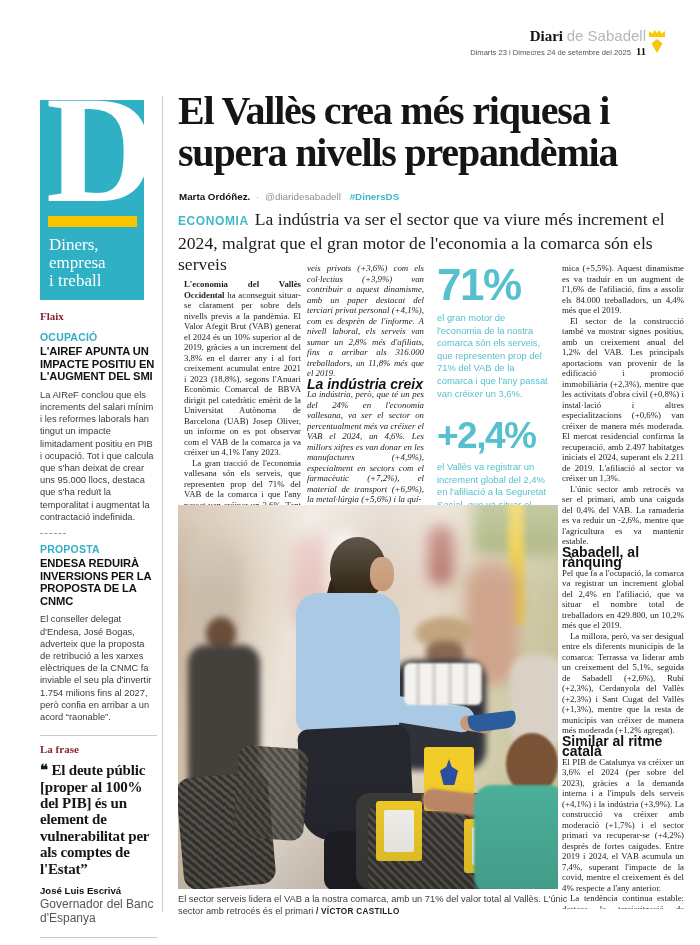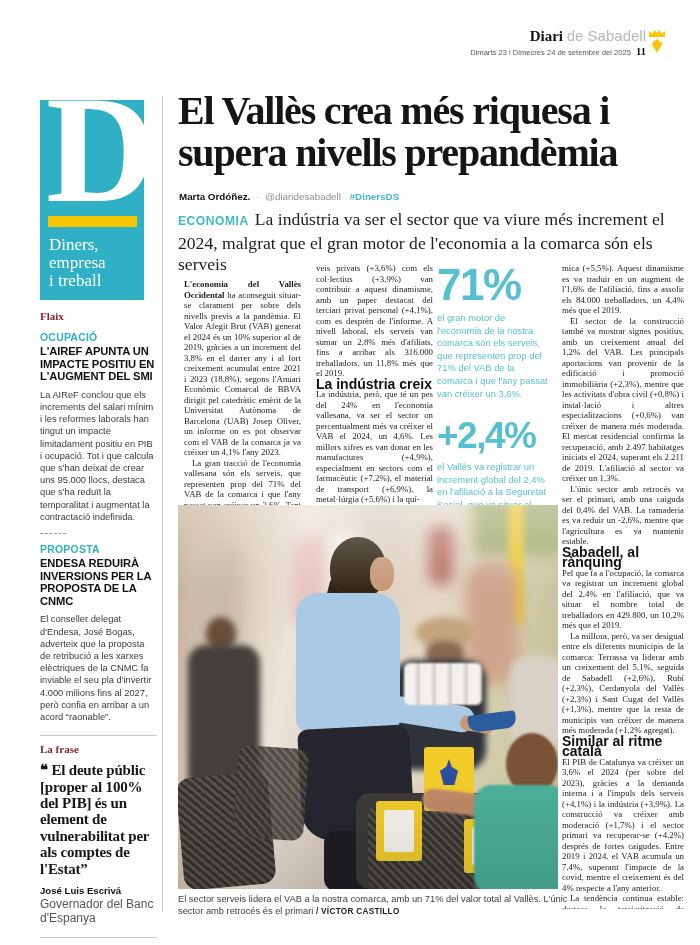--- a/index.html
+++ b/index.html
@@ -47,21 +47,21 @@
   .byline .sep{color:#9aa0a4;margin:0 3px;}
   .byline .handle{color:#8b9196;font-weight:300;}
   .byline .tag{color:#3fb8c9;font-weight:bold;margin-left:6px;}
   .standfirst{position:absolute;left:178px;top:209px;width:508px;font-size:17.6px;line-height:21.5px;color:#1d1d1b;}
   .standfirst .kick{font-family:"Liberation Sans",sans-serif;font-weight:bold;color:#3fb8c9;font-size:12px;letter-spacing:.6px;margin-right:6px;}
   .bodycol{position:absolute;top:263px;font-size:8.8px;line-height:10.5px;text-align:justify;color:#1d1d1b;overflow:hidden;}
   .bodycol p{margin:0;}
   .bodycol p + p{text-indent:8px;}
   .lead-bold{font-weight:bold;}
   .col1{left:184px;width:117px;height:241px;margin-top:16px;}
-  .col2{left:316px;width:117px;height:241px;}
+  .col2{left:307px;width:117px;height:241px;font-style:italic;}
   .col4{left:562px;width:122px;height:646px;}
   .subhead{font-family:"Liberation Sans",sans-serif;font-weight:bold;font-size:14px;color:#111;margin:7px 0 2px;text-align:left;text-indent:0 !important;}
   .statcol{position:absolute;left:437px;top:263px;width:114px;font-family:"Liberation Sans",sans-serif;color:#56c0ce;}
   .stat-val{font-weight:bold;font-size:44px;line-height:44px;letter-spacing:-1.5px;color:#56c0ce;}
   .stat-val.small{font-size:37px;line-height:40px;margin-top:16px;}
   .stat-txt{font-size:9.4px;line-height:12.6px;font-weight:300;margin-top:5px;color:#56c0ce;}
   
   .photo{position:absolute;left:178px;top:505px;width:380px;height:384px;overflow:hidden;background:linear-gradient(100deg,#c5ae95 0%,#d8c8b4 16%,#ece4da 30%,#dccfc2 46%,#e6d8c9 60%,#d6d0b2 76%,#c8c39c 90%,#bfbb93 100%);}
   .ph{position:absolute;}
   .blur6{filter:blur(7px);}
@@ -106,21 +106,21 @@
   <div>
     <div class="kicker-cyan">OCUPACIÓ</div>
     <div class="flaix-title">L'AIREF APUNTA UN IMPACTE POSITIU EN L'AUGMENT DEL SMI</div>
     <div class="flaix-body">La AIReF conclou que els increments del salari mínim i les reformes laborals han tingut un impacte limitadament positiu en PIB i ocupació. Tot i que calcula que s'han deixat de crear uns 95.000 llocs, destaca que s'ha reduït la temporalitat i augmentat la contractació indefinida.</div>
   </div>
   <div class="dash-sep"></div>
 
   <div>
     <div class="kicker-cyan">PROPOSTA</div>
     <div class="flaix-title">ENDESA REDUIRÀ INVERSIONS PER LA PROPOSTA DE LA CNMC</div>
-    <div class="flaix-body">El conseller delegat d'Endesa, José Bogas, adverteix que la proposta de retribució a les xarxes elèctriques de la CNMC fa inviable el seu pla d'invertir 4.000 milions fins al 2027, però confia en arribar a un acord “raonable”.</div>
+    <div class="flaix-body">El conseller delegat d'Endesa, José Bogas, adverteix que la proposta de retribució a les xarxes elèctriques de la CNMC fa inviable el seu pla d'invertir 1.754 milions fins al 2027, però confia en arribar a un acord “raonable”.</div>
   </div>
 
   <div class="rule"></div>
 
   <div>
     <div class="sec-label frase-label">La frase</div>
     <div class="quote">
       <span>❝</span>
       <span>El deute públic [proper al 100% del PIB] és un element de vulnerabilitat per als comptes de l'Estat”</span>
     </div>

